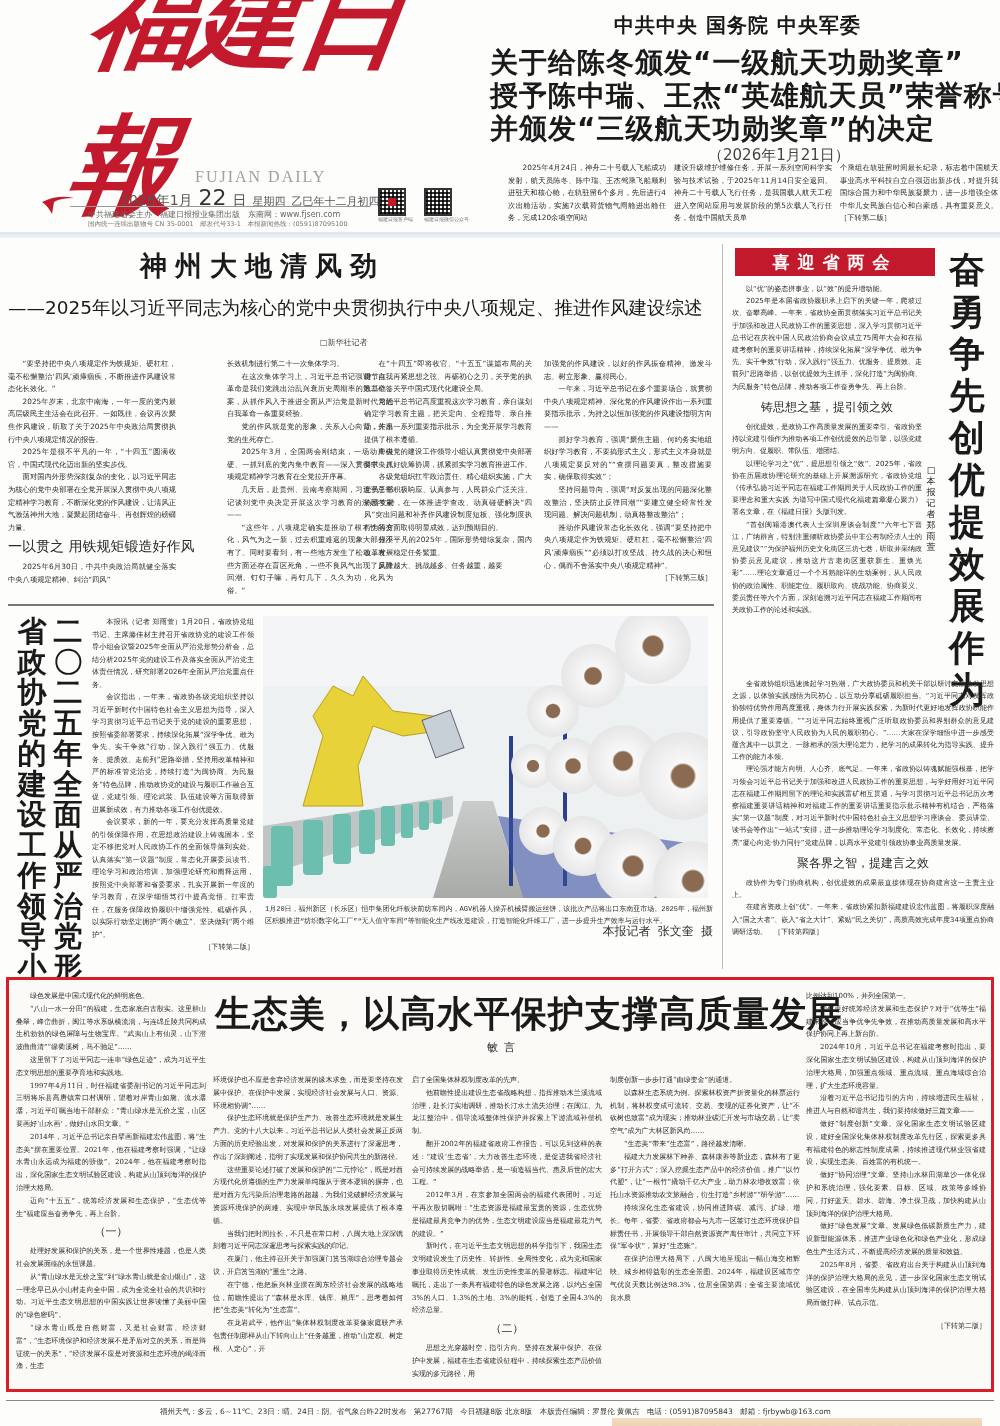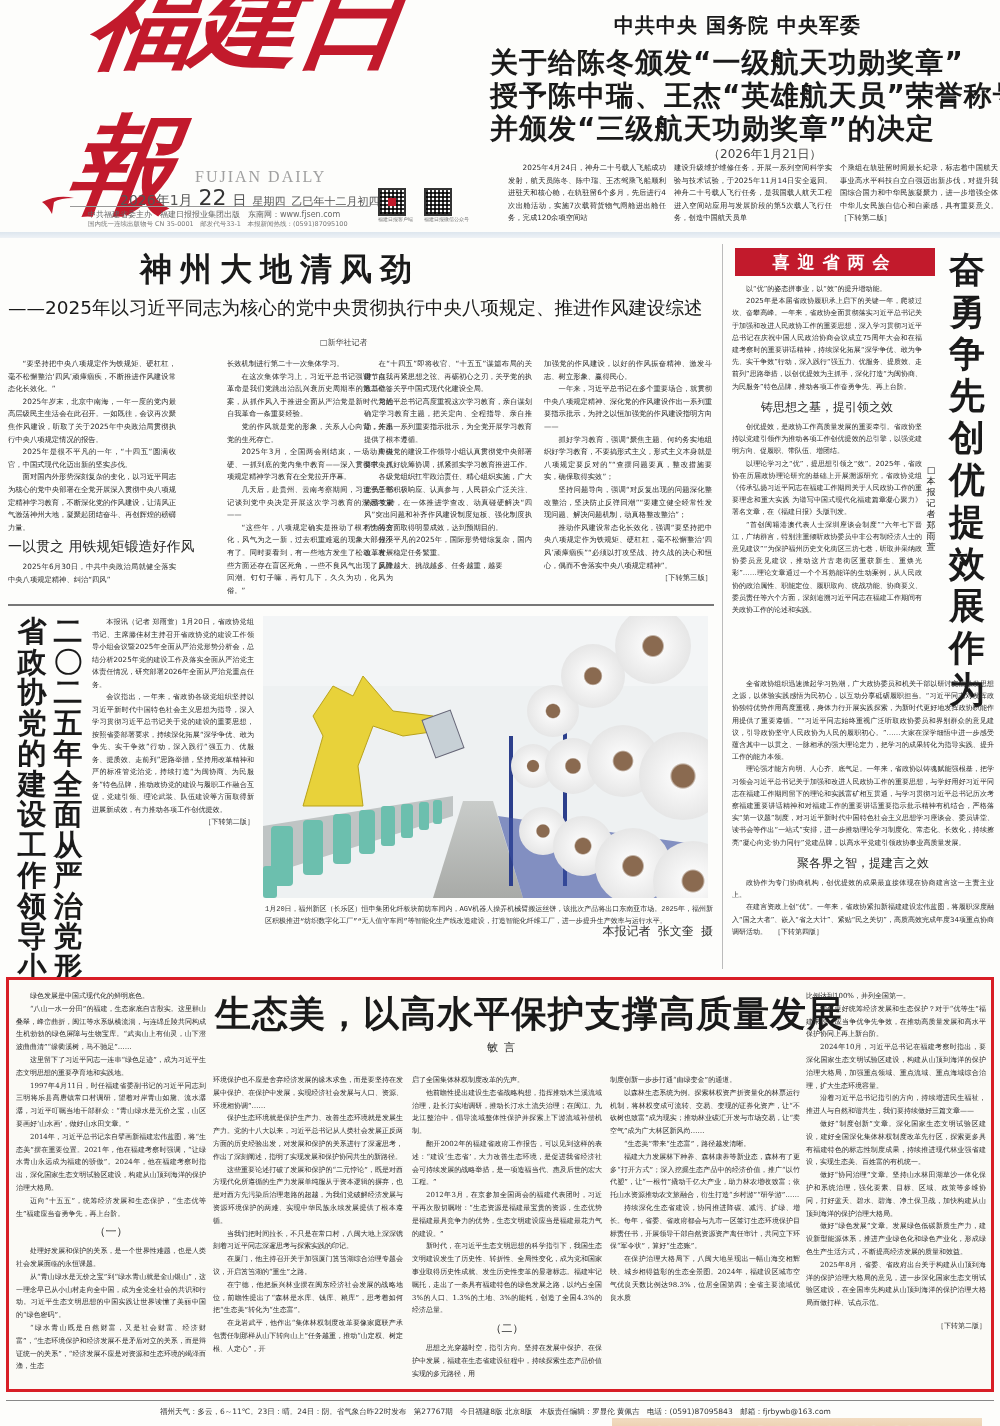--- a/index.html
+++ b/index.html
@@ -17,28 +17,28 @@
   .publisher-line2 { left: 88px; top: 220px; font-family: "DejaVu Sans", sans-serif; font-size: 6.5px; color: #777; white-space: nowrap; }
   .qr { width: 28px; height: 28px; background:
       repeating-linear-gradient(90deg, #333 0 2px, #fff 2px 4px),
       repeating-linear-gradient(0deg, #333 0 2px, #fff 2px 4px);
       background-blend-mode: multiply; border: 2px solid #333; }
   .qr.red::after { content: ""; display:block; width:8px; height:8px; background:#c21a2c; margin: 8px auto; }
   .qr-label { font-size: 5px; color:#777; font-family:"DejaVu Sans",sans-serif; white-space:nowrap; }
 
   .top-org { left: 614px; top: 12px; font-size: 20px; font-weight: bold; letter-spacing: 1px; font-family: "DejaVu Serif", serif; }
   .top-head { left: 490px; top: 46px; width: 510px; font-family: "DejaVu Sans", sans-serif; font-weight: bold; font-size: 28px; line-height: 33px; letter-spacing: 1px; white-space: nowrap; }
-  .top-date { left: 708px; top: 146px; font-size: 12px; color:#444; font-family:"DejaVu Sans",sans-serif; }
+  .top-date { left: 708px; top: 146px; font-size: 15px; color:#444; font-family:"DejaVu Sans",sans-serif; }
   .body-text { font-family: "DejaVu Sans", sans-serif; font-size: 7.3px; line-height: 12.6px; color: #2a2a2a; text-align: justify; }
   .body-text p { text-indent: 2em; }
   .top-col { top: 162px; height: 70px; }
 
   .band { left: 0; top: 232px; width: 1000px; height: 6px; background: linear-gradient(#dde6ee, #eef2f6); }
 
-  .main-head { left: 140px; top: 248px; font-family: "DejaVu Sans", sans-serif; font-weight: bold; font-size: 32px; letter-spacing: 8px; }
+  .main-head { left: 140px; top: 248px; font-family: "DejaVu Sans", sans-serif; font-weight: bold; font-size: 27px; letter-spacing: 8px; }
   .main-sub { left: 8px; top: 295px; font-family: "DejaVu Sans", sans-serif; font-size: 18.5px; letter-spacing: 0px; white-space: nowrap; }
   .byline { left: 320px; top: 337px; font-family: "DejaVu Sans", sans-serif; font-size: 8px; color:#444; }
 
   .col { position: absolute; }
   .subhead { font-family: "DejaVu Sans", sans-serif; font-size: 14px; margin: 6px 0 8px 0; white-space: nowrap; }
   .subhead-c { font-family: "DejaVu Sans", sans-serif; font-size: 12px; text-align: center; margin: 8px 0; }
   .turn { text-align: right; }
 
   .vrule { background: #bbb; width: 1px; }
   .hrule { background: #777; height: 2px; }
@@ -151,20 +151,21 @@
 </div>
 
 <div class="abs vrule" style="left:722px; top:244px; height:725px;"></div>
 <div class="abs hrule" style="left:8px; top:604px; width:706px;"></div>
 
 <div class="abs vert-head-2" style="left:52px; top:616px;">二〇二五年全面从严治党形势分析会召开</div>
 <div class="abs vert-head-2" style="left:16px; top:616px;">省政协党的建设工作领导小组会议暨</div>
 <div class="col body-text" style="left:92px; top:616px; width:162px; font-size:7.1px; line-height:12.5px;">
   <p>本报讯（记者 郑雨萱）1月20日，省政协党组书记、主席滕佳材主持召开省政协党的建设工作领导小组会议暨2025年全面从严治党形势分析会，总结分析2025年党的建设工作及落实全面从严治党主体责任情况，研究部署2026年全面从严治党重点任务。</p>
   <p>会议指出，一年来，省政协各级党组织坚持以习近平新时代中国特色社会主义思想为指导，深入学习贯彻习近平总书记关于党的建设的重要思想，按照省委部署要求，持续深化拓展“深学争优、敢为争先、实干争效”行动，深入践行“强五力、优服务、提质效、走前列”思路举措，坚持用改革精神和严的标准管党治党，持续打造“为闽协商、为民服务”特色品牌，推动政协党的建设与履职工作融合互促，党建引领、理论武装、队伍建设等方面取得新进展新成效，有力推动各项工作创优提效。</p>
+  <p>会议要求，新的一年，要充分发挥高质量党建的引领保障作用，在思想政治建设上铸魂固本，坚定不移把党对人民政协工作的全面领导落到实处。认真落实“第一议题”制度，常态化开展委员读书、理论学习和政治培训，加强理论研究和阐释运用，按照党中央部署和省委要求，扎实开展新一年度的学习教育，在深学细悟笃行中提高觉悟、扛牢责任，在服务保障政协履职中增强党性、砥砺作风，以实际行动坚定拥护“两个确立”、坚决做到“两个维护”。</p>
   <div class="turn">［下转第二版］</div>
 </div>
 
 <div class="abs photo">
   <svg width="445" height="282" viewBox="0 0 445 282">
     <defs>
       <linearGradient id="fl" x1="0" y1="0" x2="0" y2="1">
           <stop offset="0" stop-color="#c9ccca"></stop>
           <stop offset="1" stop-color="#a8aaa7"></stop>
         </linearGradient>

